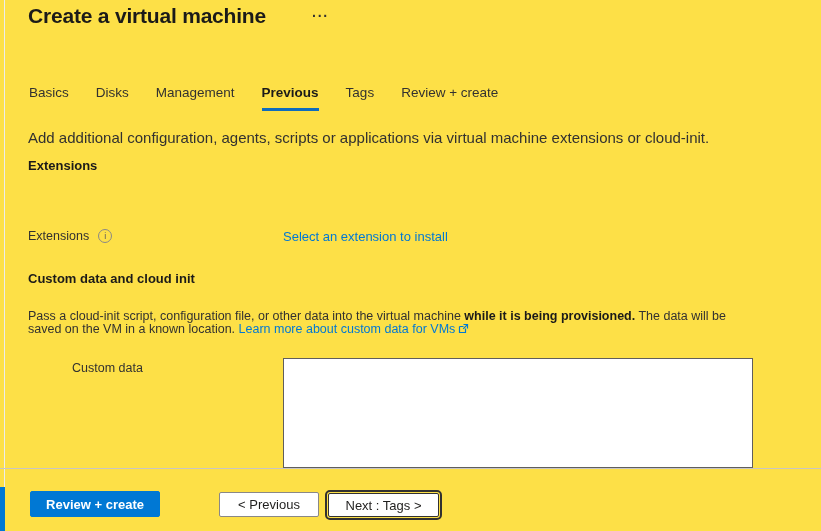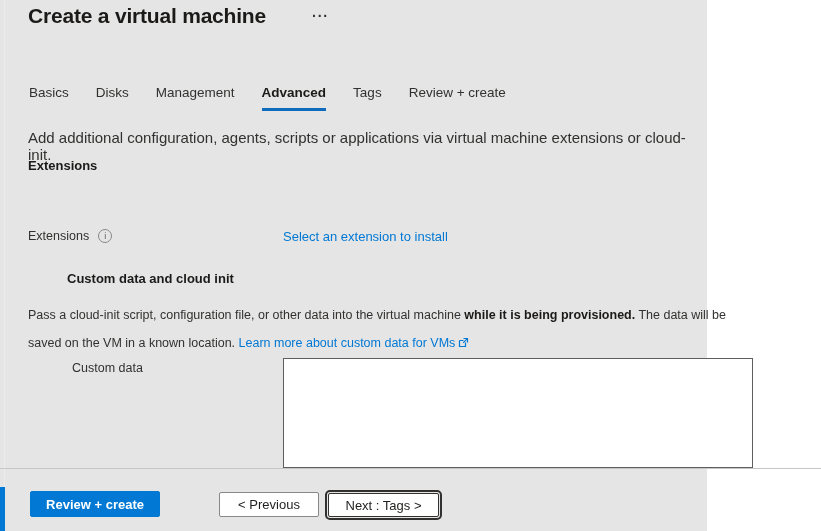--- a/index.html
+++ b/index.html
@@ -4,21 +4,21 @@
 <style>
   * { margin:0; padding:0; box-sizing:border-box; }
   html,body { background:#ffffff; }
   body {
     font-family:"Liberation Sans","DejaVu Sans",sans-serif;
     color:#323130;
     width:821px; height:531px;
     position:relative;
     overflow:hidden;
   }
-  .page { position:relative; width:707px; height:531px; background:#e5e5e5; }
+  .page { position:relative; width:821px; height:531px; background:#fde047; }
 
   .left-vline { position:absolute; left:4px; top:0; width:1px; height:531px; background:#ececec; }
   .blue-strip { position:absolute; left:0; top:487px; width:5px; height:44px; background:#0078d4; }
 
   .page-title {
     position:absolute; left:28px; top:4px;
     font-size:21px; font-weight:700; color:#1b1a19; letter-spacing:-0.2px;
   }
   .more-options {
     position:absolute; left:312px; top:7px;
@@ -40,22 +40,22 @@
   .info-icon {
     display:inline-flex; align-items:center; justify-content:center;
     width:14px; height:14px; margin-left:9px;
     border:1px solid #8a8886; border-radius:50%;
     font-size:9px; line-height:1; color:#605e5c; font-style:normal;
     cursor:pointer;
   }
   .link { color:#0078d4; text-decoration:none; cursor:pointer; }
   .ext-link { position:absolute; left:283px; top:229px; font-size:13px; }
 
-  .cd-heading { top:271px;margin-left:39px; }
-  .cd-para { position:absolute; left:28px; top:301px; width:717px; font-size:12.5px; line-height:28px; }
+  .cd-heading { top:271px; }
+  .cd-para { position:absolute; left:28px; top:310px; width:717px; font-size:12.5px; line-height:13px; }
   .cd-para b { color:#1b1a19; }
   .ext-link-icon { margin-left:3px; vertical-align:-1px; }
 
   .cd-label { position:absolute; left:28px; top:361px; font-size:12.5px;margin-left:44px; }
   .cd-textarea {
     position:absolute; left:283px; top:358px; width:470px; height:110px;
     border:1px solid #605e5c; border-radius:0; background:#fff;
     font-family:"Liberation Mono","DejaVu Sans Mono",monospace; font-size:12px;
     resize:none; outline:none; padding:4px;
   }
@@ -86,21 +86,21 @@
   <div class="left-vline"></div>
   <div class="blue-strip"></div>
 
   <h1 class="page-title">Create a virtual machine</h1>
   <span class="more-options">···</span>
 
   <nav class="tabs">
     <span class="tab">Basics</span>
     <span class="tab">Disks</span>
     <span class="tab">Management</span>
-    <span class="tab active">Advanced</span>
+    <span class="tab active">Previous</span>
     <span class="tab">Tags</span>
     <span class="tab">Review + create</span>
   </nav>
 
   <p class="intro">Add additional configuration, agents, scripts or applications via virtual machine extensions or cloud-init.</p>
 
   <h2 class="sec-heading ext-heading">Extensions</h2>
 
   <div class="ext-field">
     <span>Extensions</span>

